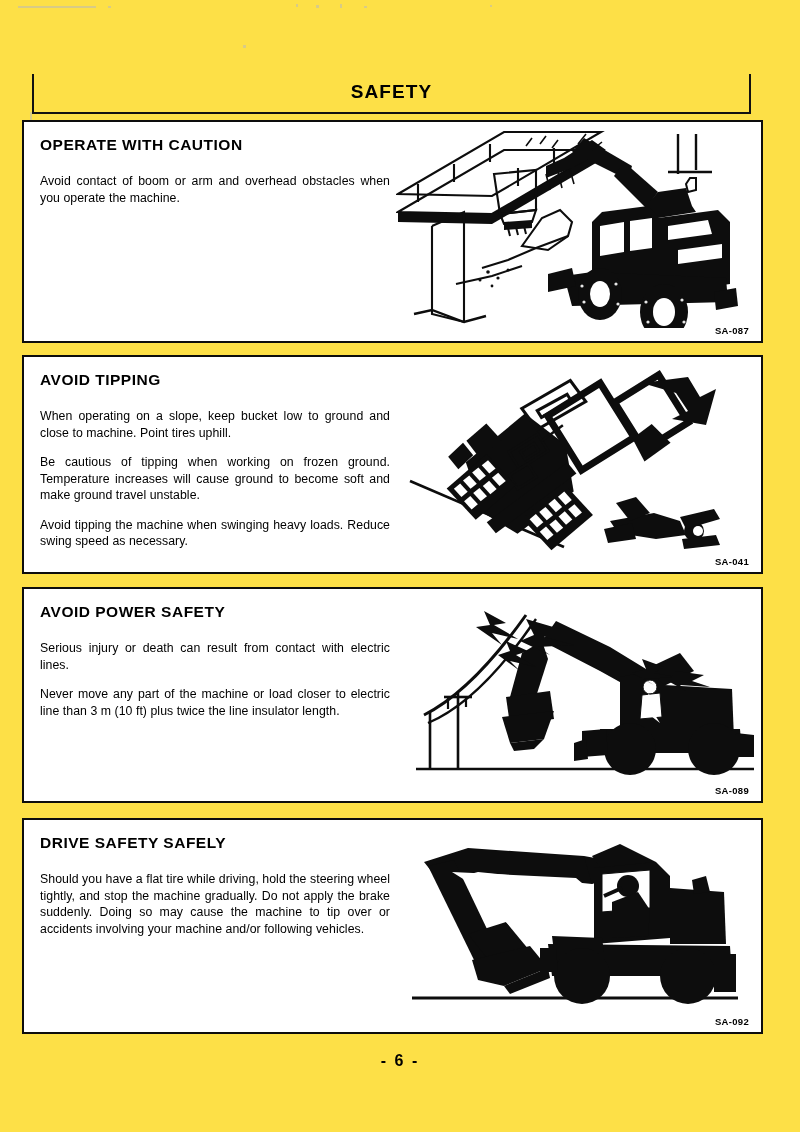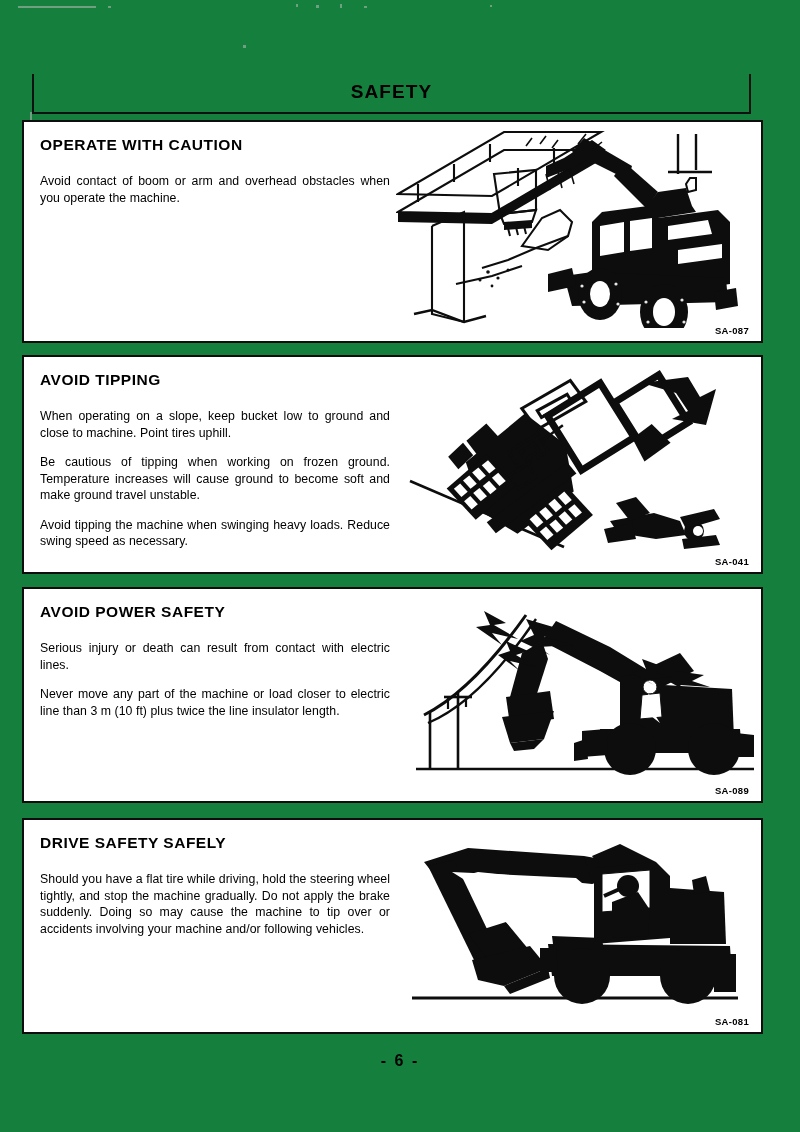--- a/index.html
+++ b/index.html
@@ -15,21 +15,21 @@
     font-family: "Liberation Sans", sans-serif;
     color: #000000;
     overflow: hidden;
   }
 
   .page {
     position: absolute;
     left: 0; top: 0;
     width: 800px;
     height: 1132px;
-    background: #15803d;
+    background: #fde047;
   }
 
   
   .scan-speck {
     position: absolute;
     background: #b9b9b9;
     opacity: .55;
   }
 
   
@@ -438,19 +438,19 @@
             <circle cx="176" cy="150" r="28" stroke="none"></circle>
             <circle cx="282" cy="150" r="28" stroke="none"></circle>
 
             <path d="M308 128 L330 128 L330 166 L308 166 Z" stroke="none"></path>
 
             <path d="M134 122 L150 122 L152 146 L134 146 Z" stroke="none"></path>
           </g>
         </svg>
       </div>
 
-      <div class="fig-code">SA-081</div>
+      <div class="fig-code">SA-092</div>
     </div>
   </div>
 
   <div class="page-number">- 6 -</div>
 
 </div>
 
 </body></html>

